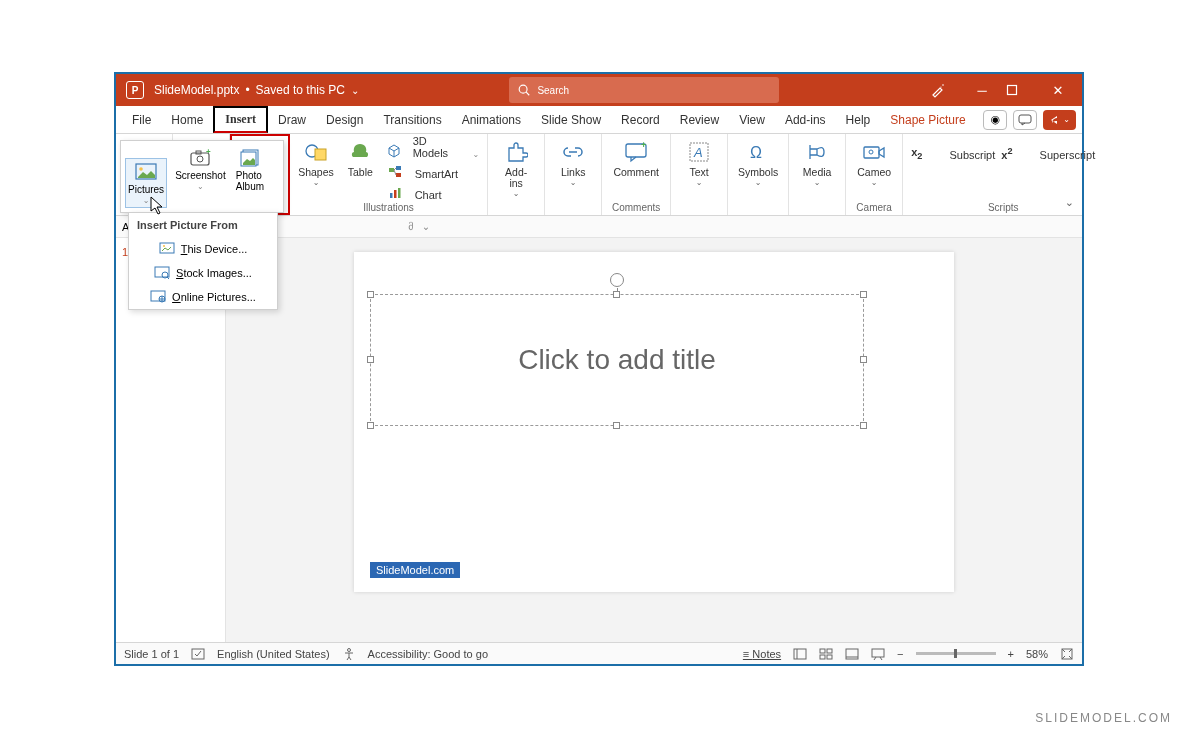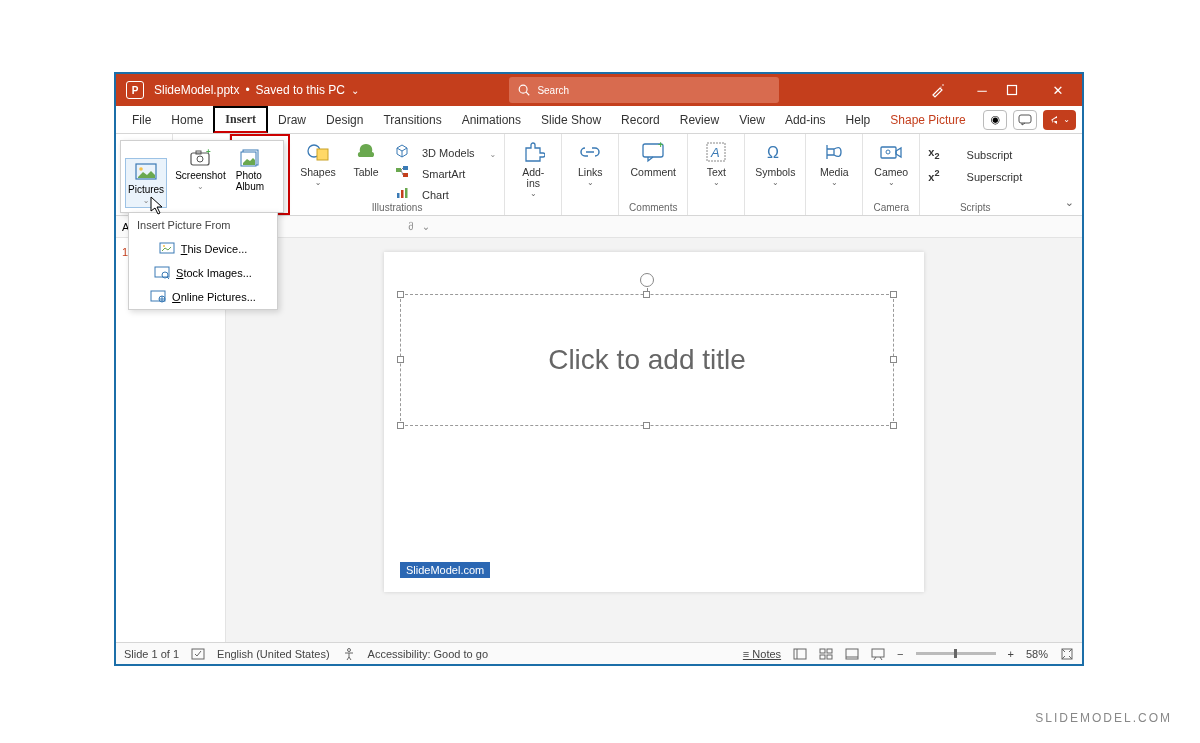--- a/index.html
+++ b/index.html
@@ -36,21 +36,21 @@
   .toggle { width: 32px; height: 14px; border: 1px solid #999; border-radius: 7px; position: relative; background: #fff; }
   .toggle::after { content: ""; position: absolute; left: 2px; top: 1px; width: 10px; height: 10px; border-radius: 50%; background: #999; }
   .toggle-label { font-size: 8px; color: #666; margin-left: -2px; }
   .body { flex: 1; display: flex; position: relative; background: #f3f3f3; }
   .thumbpane { width: 110px; background: #fff; border-right: 1px solid #e3e3e3; padding: 8px 6px; }
   .thumbwrap { display: flex; gap: 4px; }
   .thumbnum { font-size: 11px; color: #c43e1c; }
   .thumb { width: 86px; height: 52px; border: 2px solid #c43e1c; background: #fff; position: relative; }
   .thumb::after { content: ""; position: absolute; left: 6px; bottom: 6px; width: 16px; height: 3px; background: #2b67b3; }
   .canvas { flex: 1; position: relative; display: flex; align-items: flex-start; justify-content: center; padding-top: 14px; overflow: hidden; }
-  .slide { width: 540px; height: 340px; background: #fff; box-shadow: 0 0 4px rgba(0,0,0,0.15); position: relative; }
+  .slide { width: 600px; height: 340px; background: #fff; box-shadow: 0 0 4px rgba(0,0,0,0.15); position: relative; }
   .titlebox { position: absolute; left: 16px; top: 42px; width: 494px; height: 132px; border: 1px dashed #9a9a9a; display: flex; align-items: center; justify-content: center; font-size: 28px; color: #666; }
   .titlebox .h { position: absolute; width: 7px; height: 7px; border: 1px solid #888; background: #fff; }
   .h.tl{top:-4px;left:-4px}.h.tr{top:-4px;right:-4px}.h.bl{bottom:-4px;left:-4px}.h.br{bottom:-4px;right:-4px}
   .h.tm{top:-4px;left:calc(50% - 4px)}.h.bm{bottom:-4px;left:calc(50% - 4px)}
   .h.ml{left:-4px;top:calc(50% - 4px)}.h.mr{right:-4px;top:calc(50% - 4px)}
   .rotate { position: absolute; top: -22px; left: calc(50% - 7px); width: 14px; height: 14px; border: 1.5px solid #888; border-radius: 50%; }
   .rotate::after { content: ""; position: absolute; left: 6px; top: 14px; width: 1px; height: 6px; background: #888; }
   .subbox { position: absolute; left: 16px; top: 182px; width: 494px; height: 86px; border: 1px dotted #bcbcbc; text-align: center; padding-top: 4px; font-size: 14px; color: #666; }
   .footer-badge { position: absolute; left: 16px; bottom: 14px; background: #2b67b3; color: #fff; font-size: 11px; padding: 2px 6px; }
   .statusbar { height: 22px; border-top: 1px solid #d6d6d6; background: #fafafa; display: flex; align-items: center; font-size: 11px; color: #444; padding: 0 8px; gap: 12px; }
@@ -58,21 +58,21 @@
   .statusbar .sic { width: 14px; height: 14px; display: flex; align-items: center; justify-content: center; }
   .zoom-slider { width: 80px; height: 3px; background: #bbb; position: relative; }
   .zoom-slider::after { content: ""; position: absolute; left: 38px; top: -3px; width: 3px; height: 9px; background: #666; }
   
   .dropdown1 { position: absolute; left: 120px; top: 140px; width: 164px; background: #fff; border: 1px solid #cfcfcf; box-shadow: 2px 2px 6px rgba(0,0,0,0.15); z-index: 20; }
   .dropdown1 .ddrow { display: flex; padding: 4px; gap: 6px; }
   .ddcol { display: flex; flex-direction: column; align-items: center; font-size: 10px; gap: 1px; padding: 2px 2px; }
   .ddcol.sel { border: 1px solid #9cc2e5; background: #eaf3fb; margin-top: 13px; }
   .ddcol .ic { width: 24px; height: 22px; display: flex; align-items: center; justify-content: center; }
   .dropdown2 { position: absolute; left: 128px; top: 212px; width: 150px; background: #fff; border: 1px solid #cfcfcf; box-shadow: 2px 2px 6px rgba(0,0,0,0.15); z-index: 21; font-size: 11px; }
-  .dropdown2 .hdr { padding: 6px 8px; font-weight: 400; color: #444; }
+  .dropdown2 .hdr { padding: 6px 8px; font-weight: 700; color: #444; }
   .dropdown2 .item { display: flex; align-items: center; gap: 6px; padding: 4px 8px; justify-content: center; }
   .dropdown2 .item .sic { width: 16px; height: 16px; }
   .u { text-decoration: underline; }
   .watermark { position: absolute; right: 28px; bottom: 18px; font-size: 12px; letter-spacing: 2px; color: #888; }
   svg { display: block; }
   .cursor { position: absolute; left: 150px; top: 196px; z-index: 30; }
 </style>
 </head>
 <body>
 
@@ -365,21 +365,21 @@
             </div>
         <div class="t">Cameo</div>
         <div class="dd">⌄</div>
       </div>
         </div>
       <div class="lbl">Camera</div>
     </div>
 
     <div class="group" style="border-right:none">
       <div class="row">
-          <div style="display:flex;flex-direction:column;gap:2px;padding-top:4px">
+          <div style="display:flex;flex-direction:row;gap:2px;padding-top:4px">
         <div class="smallrow"><span style="font-weight:600">x<sub>2</sub></span>&nbsp;<span>Subscript</span></div>
         <div class="smallrow"><span style="font-weight:600">x<sup>2</sup></span>&nbsp;<span>Superscript</span></div>
       </div>
         </div>
       <div class="lbl">Scripts</div>
     </div>
 
     <div class="chevron">⌄</div>
   </div>
 

